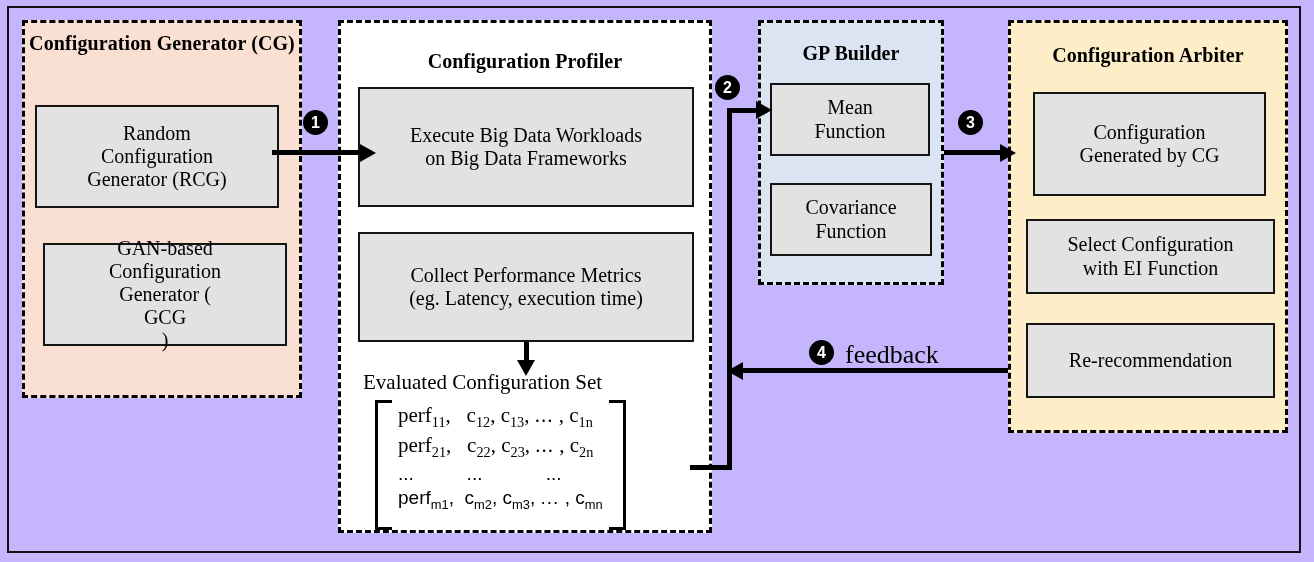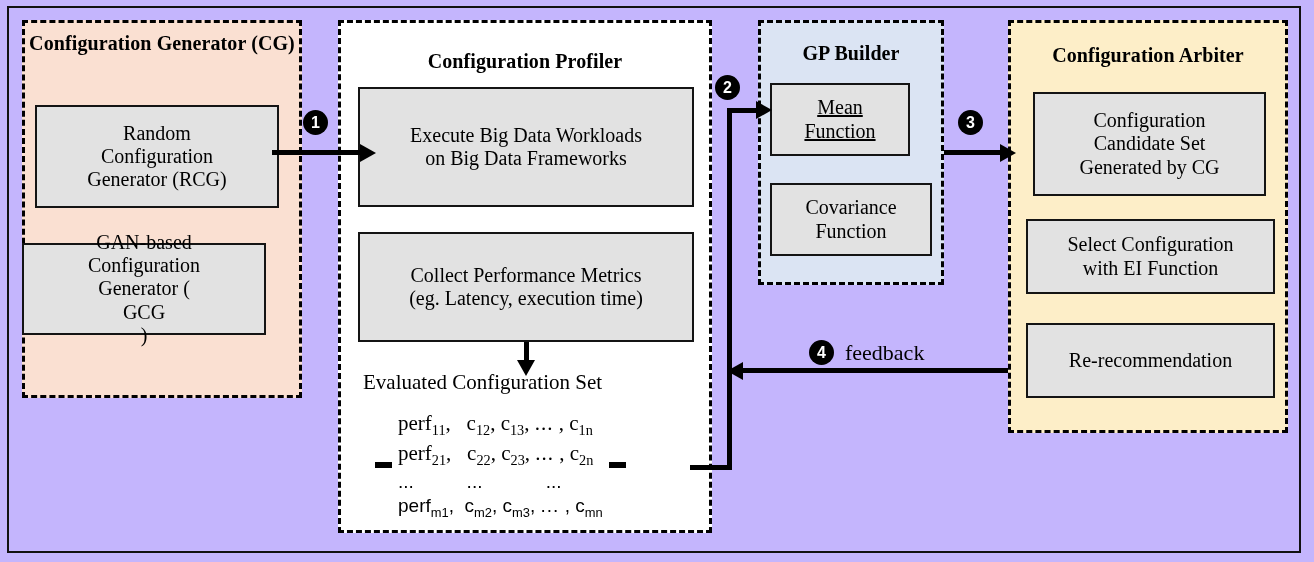--- a/index.html
+++ b/index.html
@@ -108,21 +108,21 @@
     font-size: 16px;
     font-weight: bold;
     display: flex;
     align-items: center;
     justify-content: center;
     line-height: 1;
     font-family: "Liberation Sans", sans-serif;
   }
   .edge-label {
     position: absolute;
-    font-size: 22px;
+    font-size: 26px;
     color: #000000;
     white-space: nowrap;
   }
   .caption {
     position: absolute;
     font-size: 21px;
     color: #000000;
     white-space: nowrap;
   }
   
@@ -163,21 +163,21 @@
   </div>
 
   <div class="box" style="left:35px; top:105px; width:244px; height:103px;">
     <span>
       <span>Random</span>
       <span>Configuration</span>
       <span>Generator  (RCG)</span>
     </span>
   </div>
 
-  <div class="box" style="left:22px; top:243px; width:244px; height:92px;">
+  <div class="box" style="left:43px; top:243px; width:244px; height:103px;">
     <span>
       <span>GAN-based</span>
       <span>Configuration</span>
       <span>
           <span>Generator  (</span>
           <span class="bold">GCG</span>
           <span>)</span>
         </span>
     </span>
   </div>
@@ -202,38 +202,38 @@
     </span>
   </div>
 
   <div class="vline" style="left:524px; top:342px; height:22px;"></div>
   <div class="arrow-down" style="left:517px; top:360px;"></div>
 
   <div class="caption" style="left:363px; top:370px;">
     <span>Evaluated Configuration Set</span>
   </div>
 
-  <div class="matrix" style="left:375px; top:400px; height:130px;align-items:center;">
+  <div class="matrix" style="left:375px; top:400px; height:130px;">
     <div class="brk brk-l"></div>
     <div class="matrix-rows">
       <div class="mrow">perf<sub>11</sub>,&nbsp;&nbsp; c<sub>12</sub>, c<sub>13</sub>, <span class="mdots">...</span> , c<sub>1n</sub></div>
       <div class="mrow">perf<sub>21</sub>,&nbsp;&nbsp; c<sub>22</sub>, c<sub>23</sub>, <span class="mdots">...</span> , c<sub>2n</sub></div>
       <div class="mrow sans">...&nbsp;&nbsp;&nbsp;&nbsp;&nbsp;&nbsp;&nbsp;&nbsp;&nbsp; ...&nbsp;&nbsp;&nbsp;&nbsp;&nbsp;&nbsp;&nbsp;&nbsp;&nbsp;&nbsp;&nbsp; ...</div>
       <div class="mrow sans">perf<sub>m1</sub>,&nbsp; c<sub>m2</sub>, c<sub>m3</sub>, <span class="mdots">...</span> , c<sub>mn</sub></div>
     </div>
     <div class="brk brk-r"></div>
   </div>
 
   <div class="panel" style="left:758px; top:20px; width:186px; height:265px; background:#dbe4f3;">
     <div class="panel-title" style="top:20px;">
       <span>GP Builder</span>
     </div>
   </div>
 
-  <div class="box" style="left:770px; top:83px; width:140px; height:73px;text-decoration:underline;">
+  <div class="box" style="left:770px; top:83px; width:160px; height:73px;">
     <span>
       <span>Mean</span>
       <span>Function</span>
     </span>
   </div>
 
   <div class="box" style="left:770px; top:183px; width:162px; height:73px;">
     <span>
       <span>Covariance</span>
       <span>Function</span>
@@ -242,21 +242,20 @@
 
   <div class="panel" style="left:1008px; top:20px; width:280px; height:413px; background:#fdeec8;">
     <div class="panel-title" style="top:22px;">
       <span>Configuration Arbiter</span>
     </div>
   </div>
 
   <div class="box" style="left:1033px; top:92px; width:233px; height:104px;">
     <span>
       <span>Configuration</span>
-      <span>Candidate Set</span>
       <span>Generated by CG</span>
     </span>
   </div>
 
   <div class="box" style="left:1026px; top:219px; width:249px; height:75px;justify-content:flex-end;">
     <span>
       <span>Select Configuration</span>
       <span>with EI Function</span>
     </span>
   </div>

